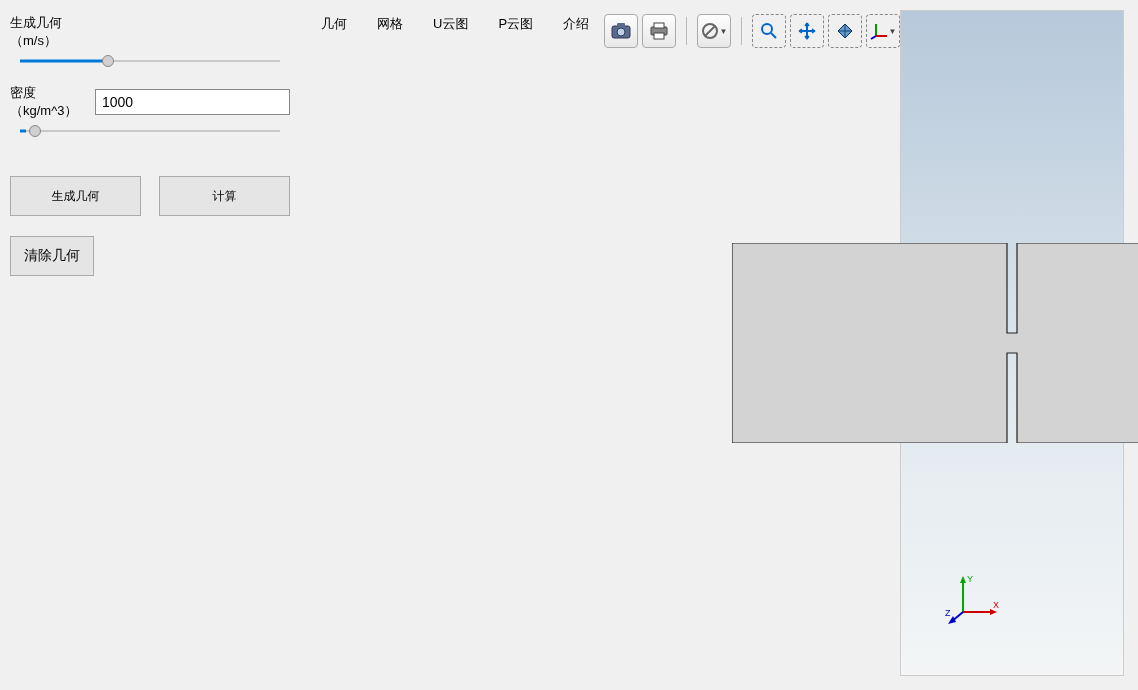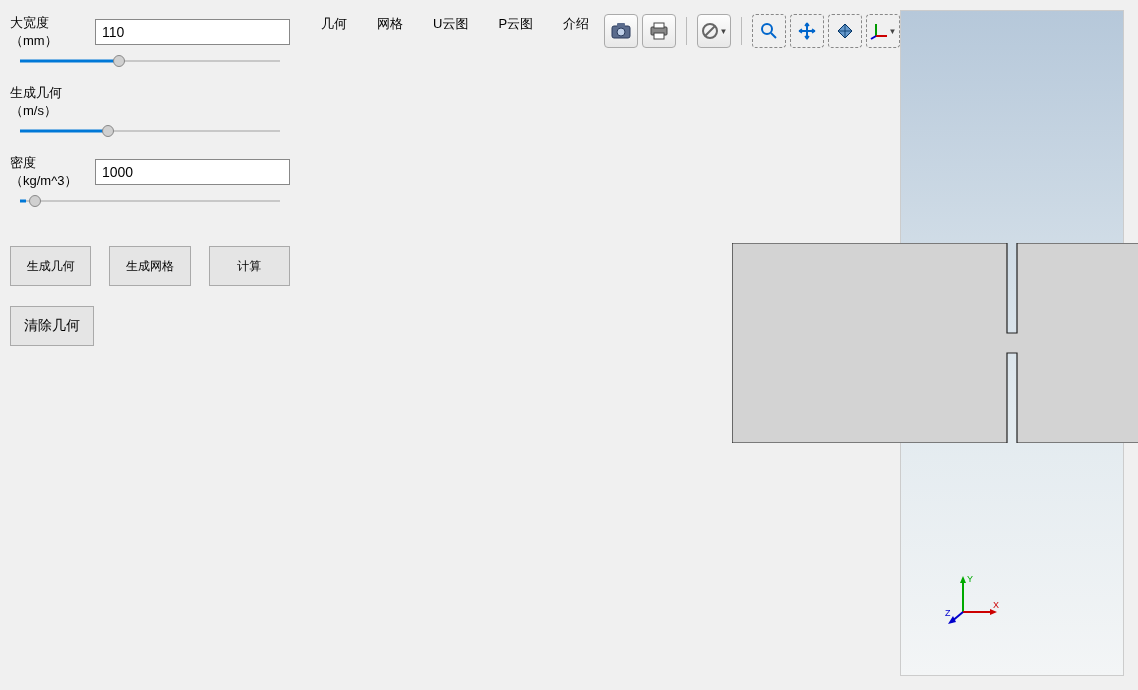--- a/index.html
+++ b/index.html
@@ -106,31 +106,20 @@
 .geometry { position: absolute; left: 50%; top: 50%; transform: translate(-50%, -50%); }
 .shape-svg { display: block; }
 .triad { position: absolute; left: 44px; bottom: 44px; }
 .dd-arrow { font-size: 8px; color: #444; margin-left: 1px; }
 </style>
 </head>
 <body>
 
 <div class="left-panel">
 
-  <div>
-    <div class="param-row">
-      <span class="param-label">大宽度（mm）</span>
-      <input class="param-input" value="110" style="">
-    </div>
-    <div class="slider-wrap">
-      <div class="slider-track"></div>
-      <div class="slider-fill" style="width:34%"></div>
-      <div class="slider-thumb" style="left:39%"></div>
-    </div>
-  </div>
 
   <div>
     <div class="param-row">
       <span class="param-label">生成几何（m/s）</span>
     </div>
     <div class="slider-wrap">
       <div class="slider-track"></div>
       <div class="slider-fill" style="width:30%"></div>
       <div class="slider-thumb" style="left:35%"></div>
     </div>
@@ -143,21 +132,20 @@
     </div>
     <div class="slider-wrap">
       <div class="slider-track"></div>
       <div class="slider-fill" style="width:2%"></div>
       <div class="slider-thumb" style="left:9%"></div>
     </div>
   </div>
 
   <div class="button-row">
     <button class="btn">生成几何</button>
-    <button class="btn">生成网格</button>
     <button class="btn">计算</button>
   </div>
   <div class="btn-row-2">
     <button class="btn-clear">清除几何</button>
   </div>
 </div>
 
 <div class="right-panel">
 
   <div class="tabs">

